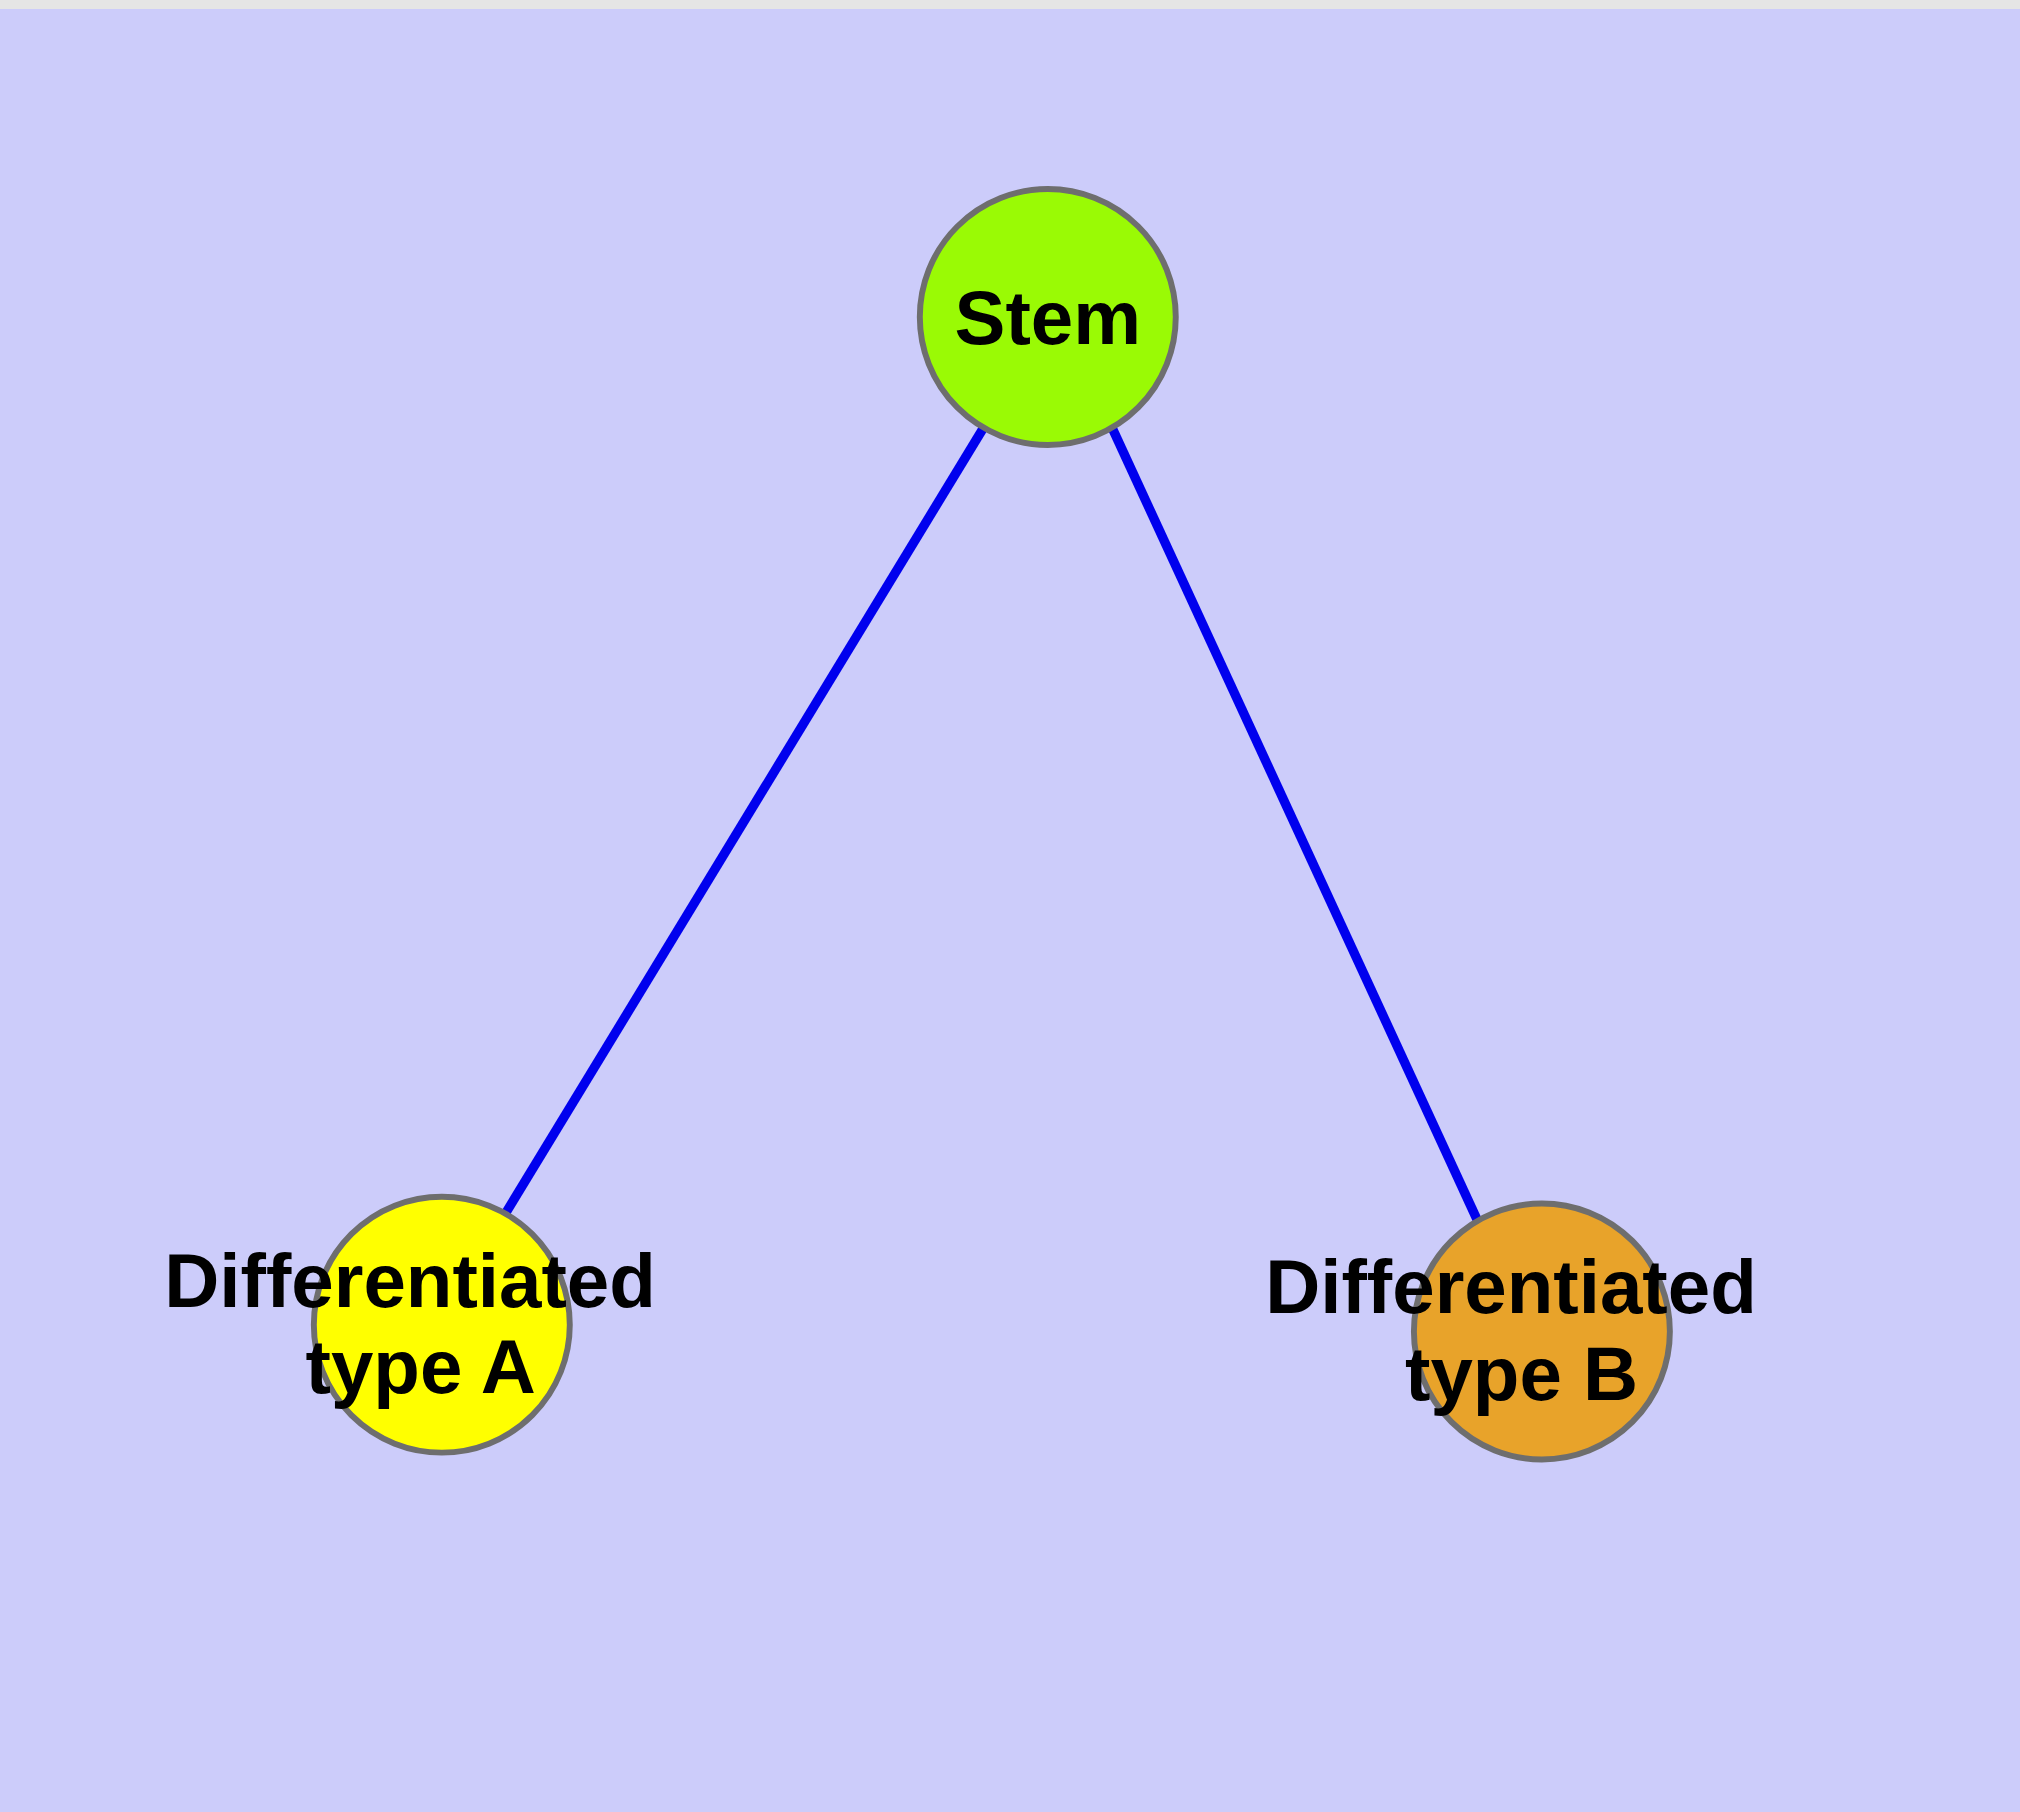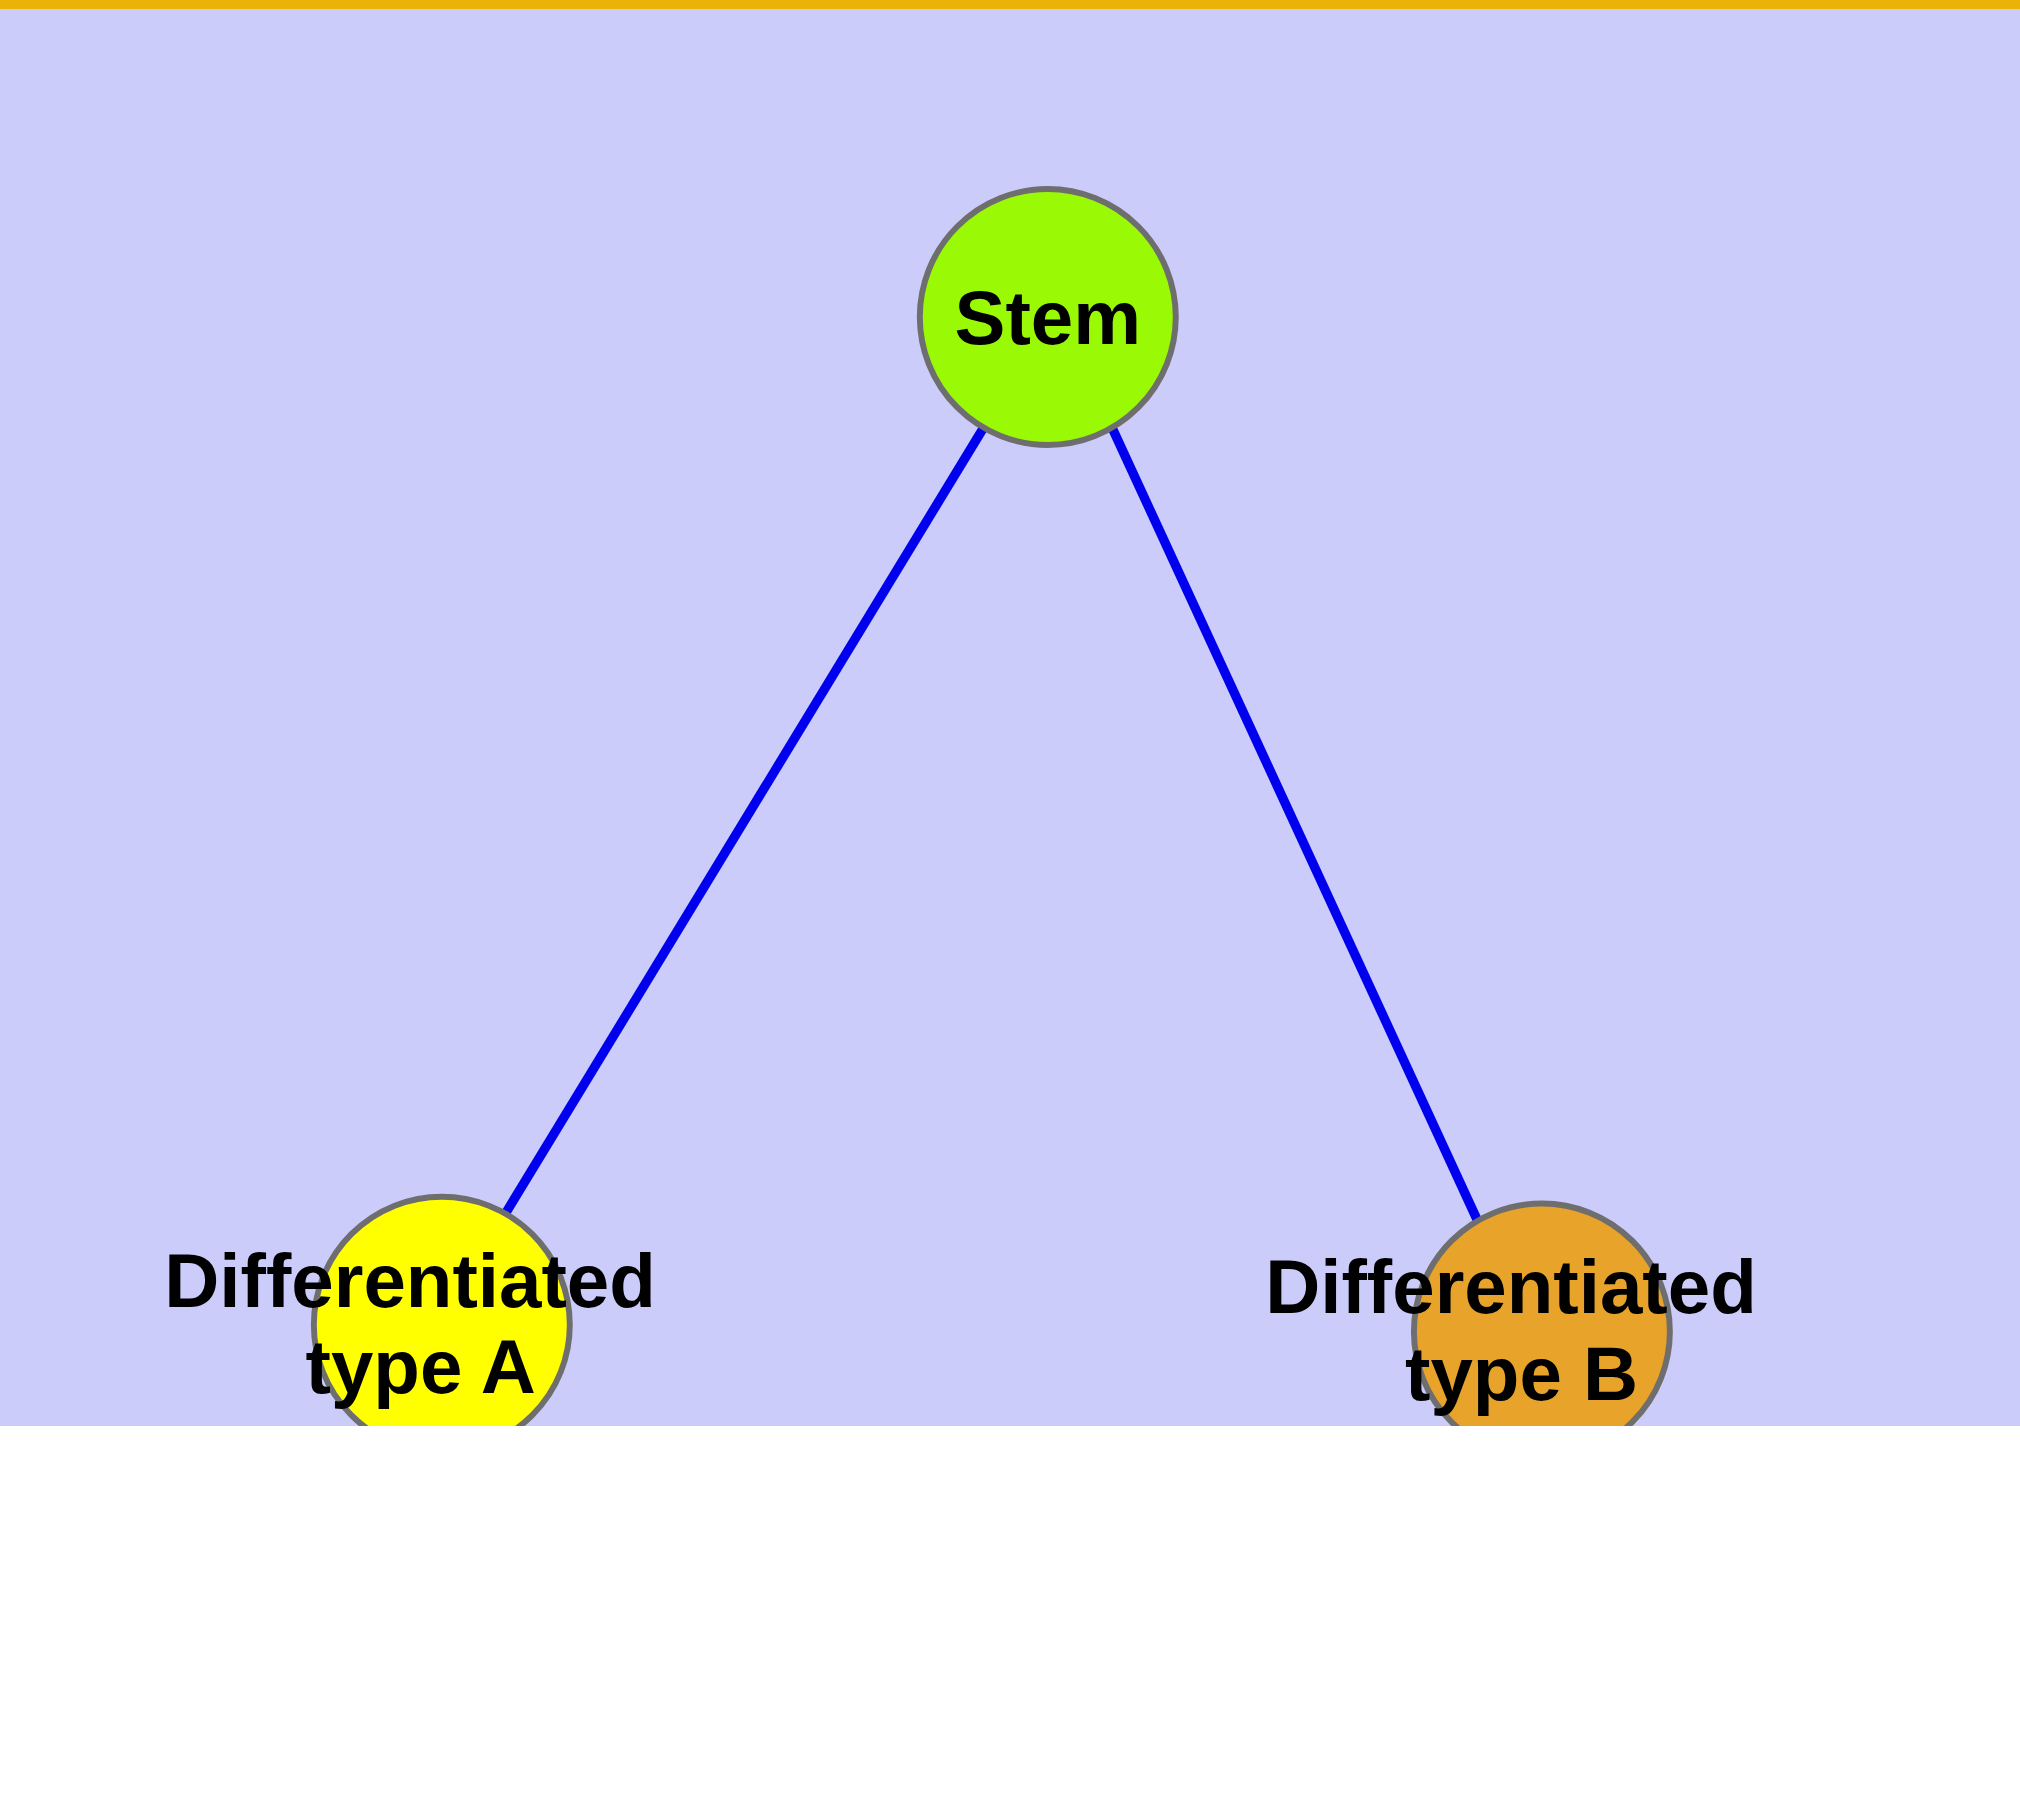--- a/index.html
+++ b/index.html
@@ -3,22 +3,22 @@
 <meta charset="utf-8">
 <style>
   html, body {
     margin: 0;
     padding: 0;
     background: #ffffff;
   }
   #canvas {
     position: relative;
     width: 2021px;
-    height: 1426px;
-    background: #eab308;
+    height: 1812px;
+    background: #e5e5e5;
     overflow: hidden;
     font-family: "Liberation Sans", "DejaVu Sans", sans-serif;
   }
   #plot-bg {
     position: absolute;
     left: 0;
     top: 8.5px;
     width: 2021px;
     height: 1804px;
     background: #ccccfa;

